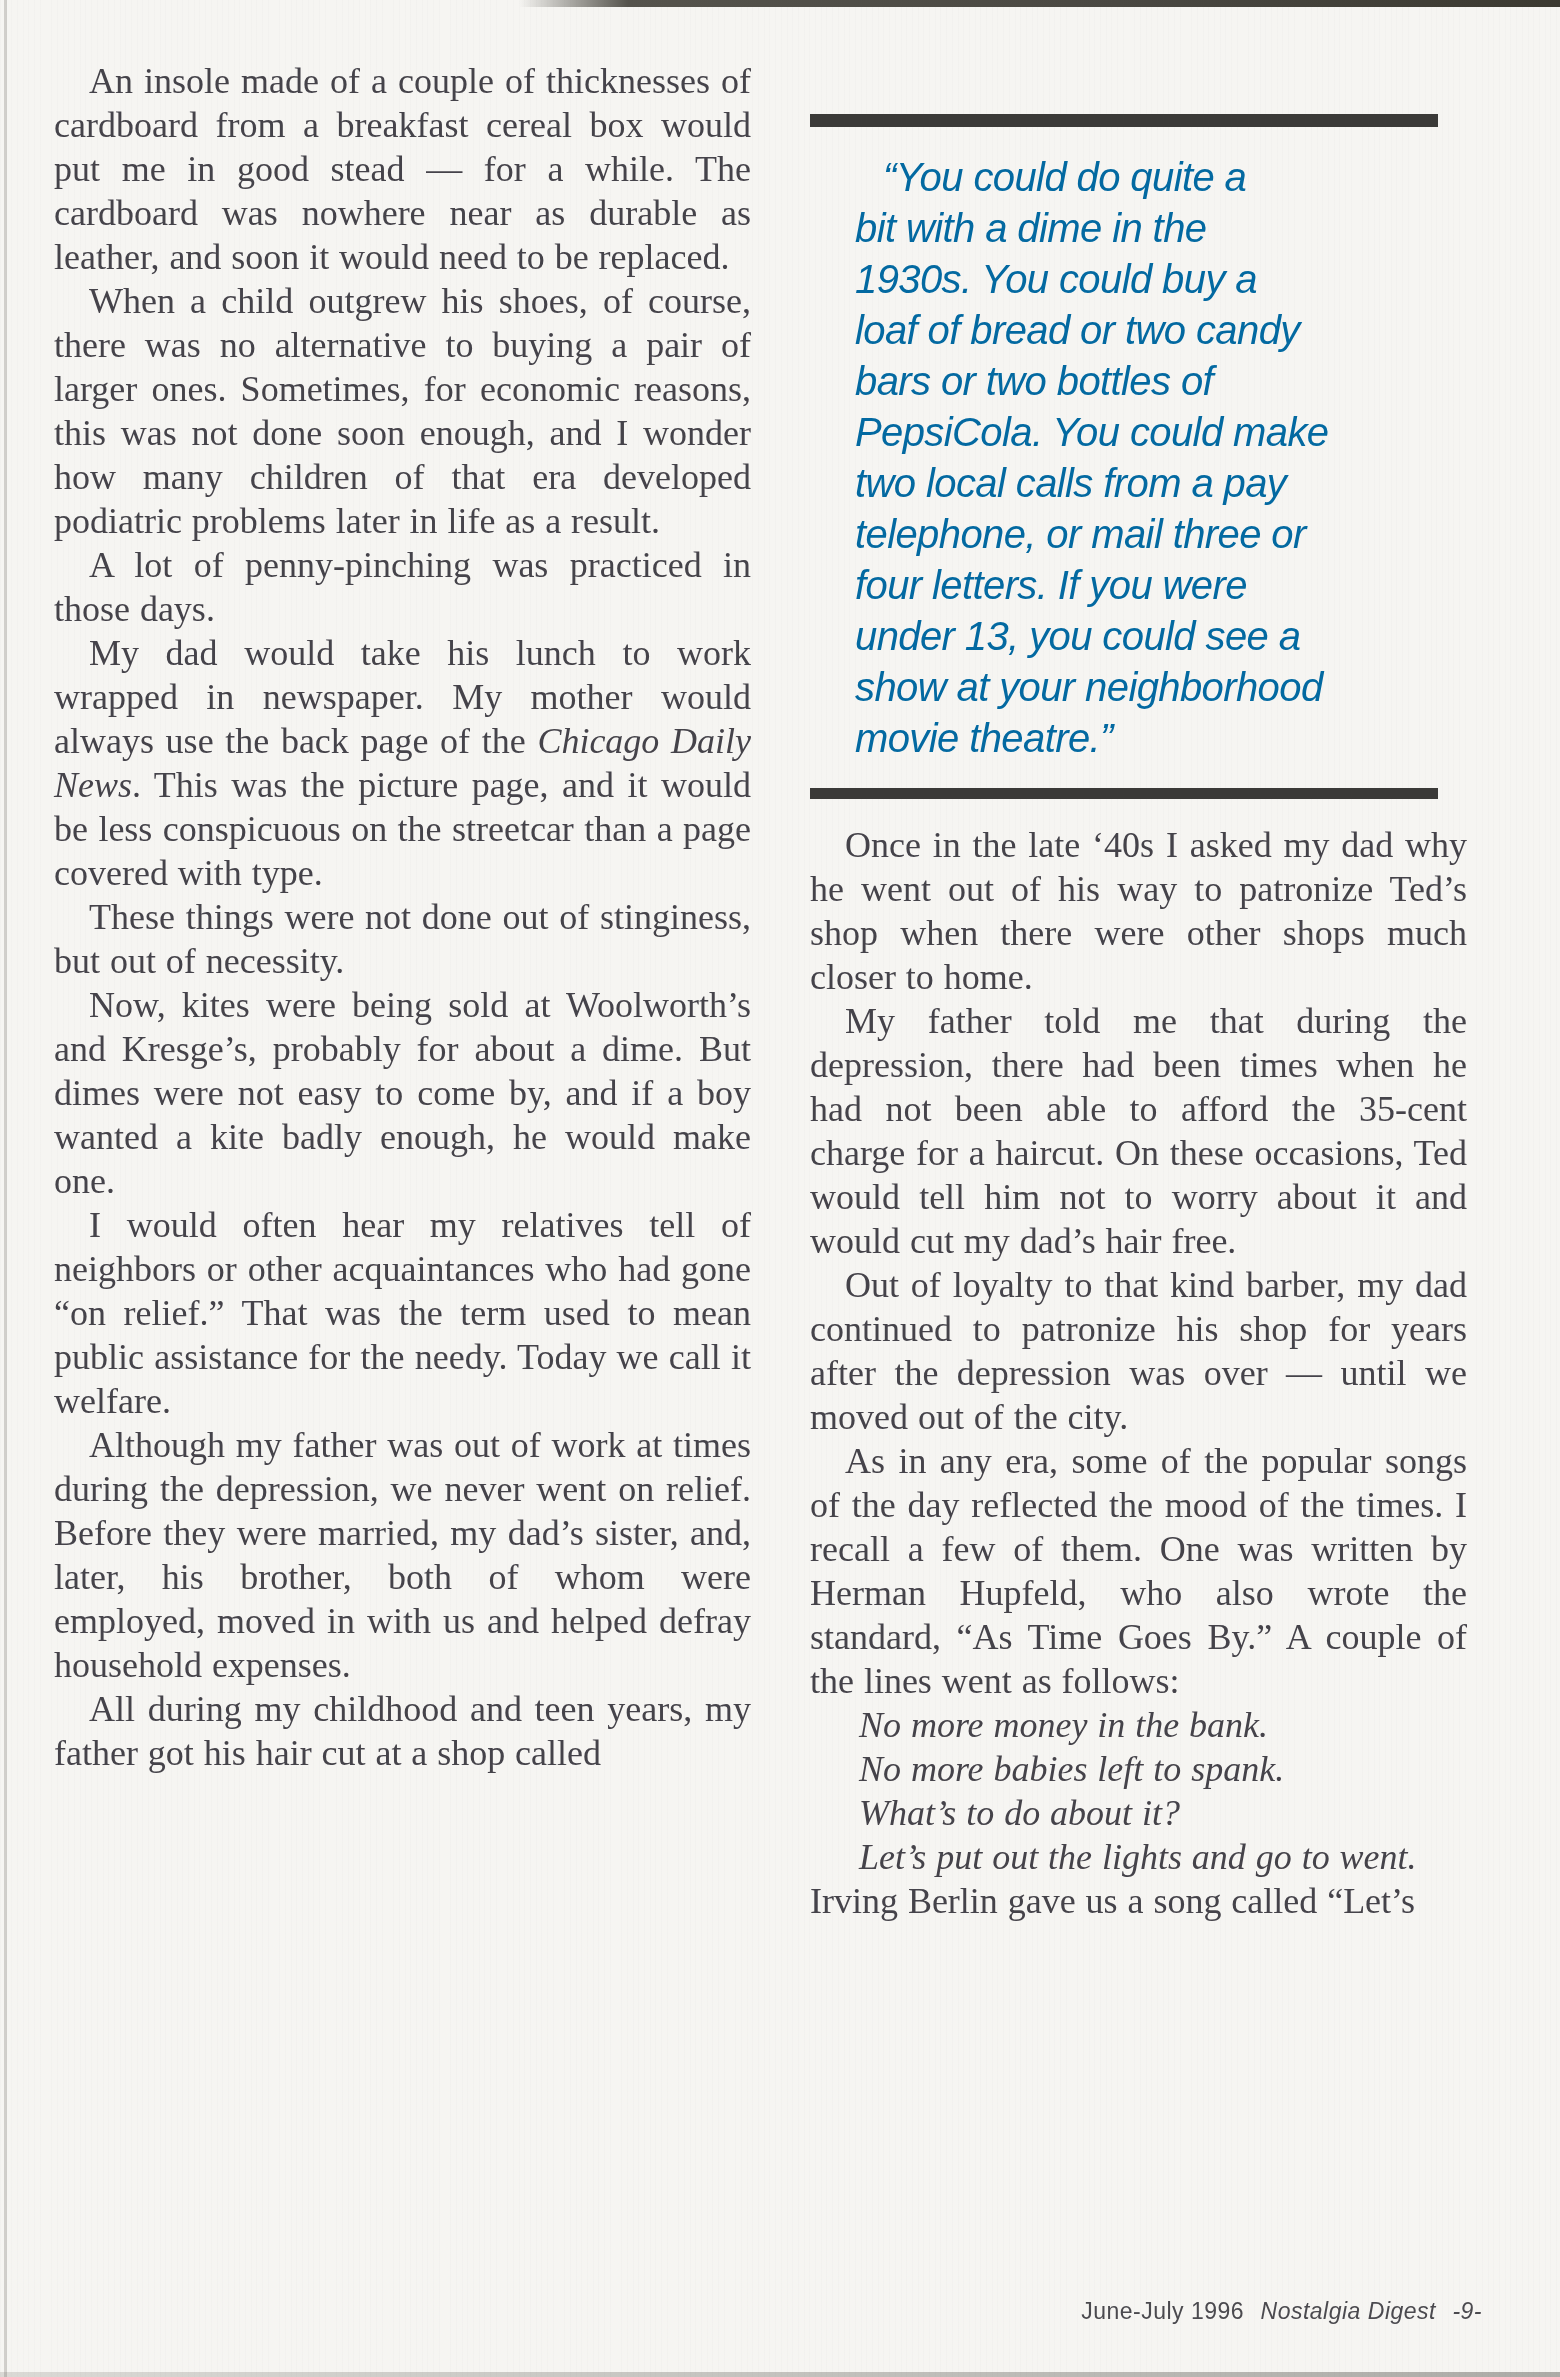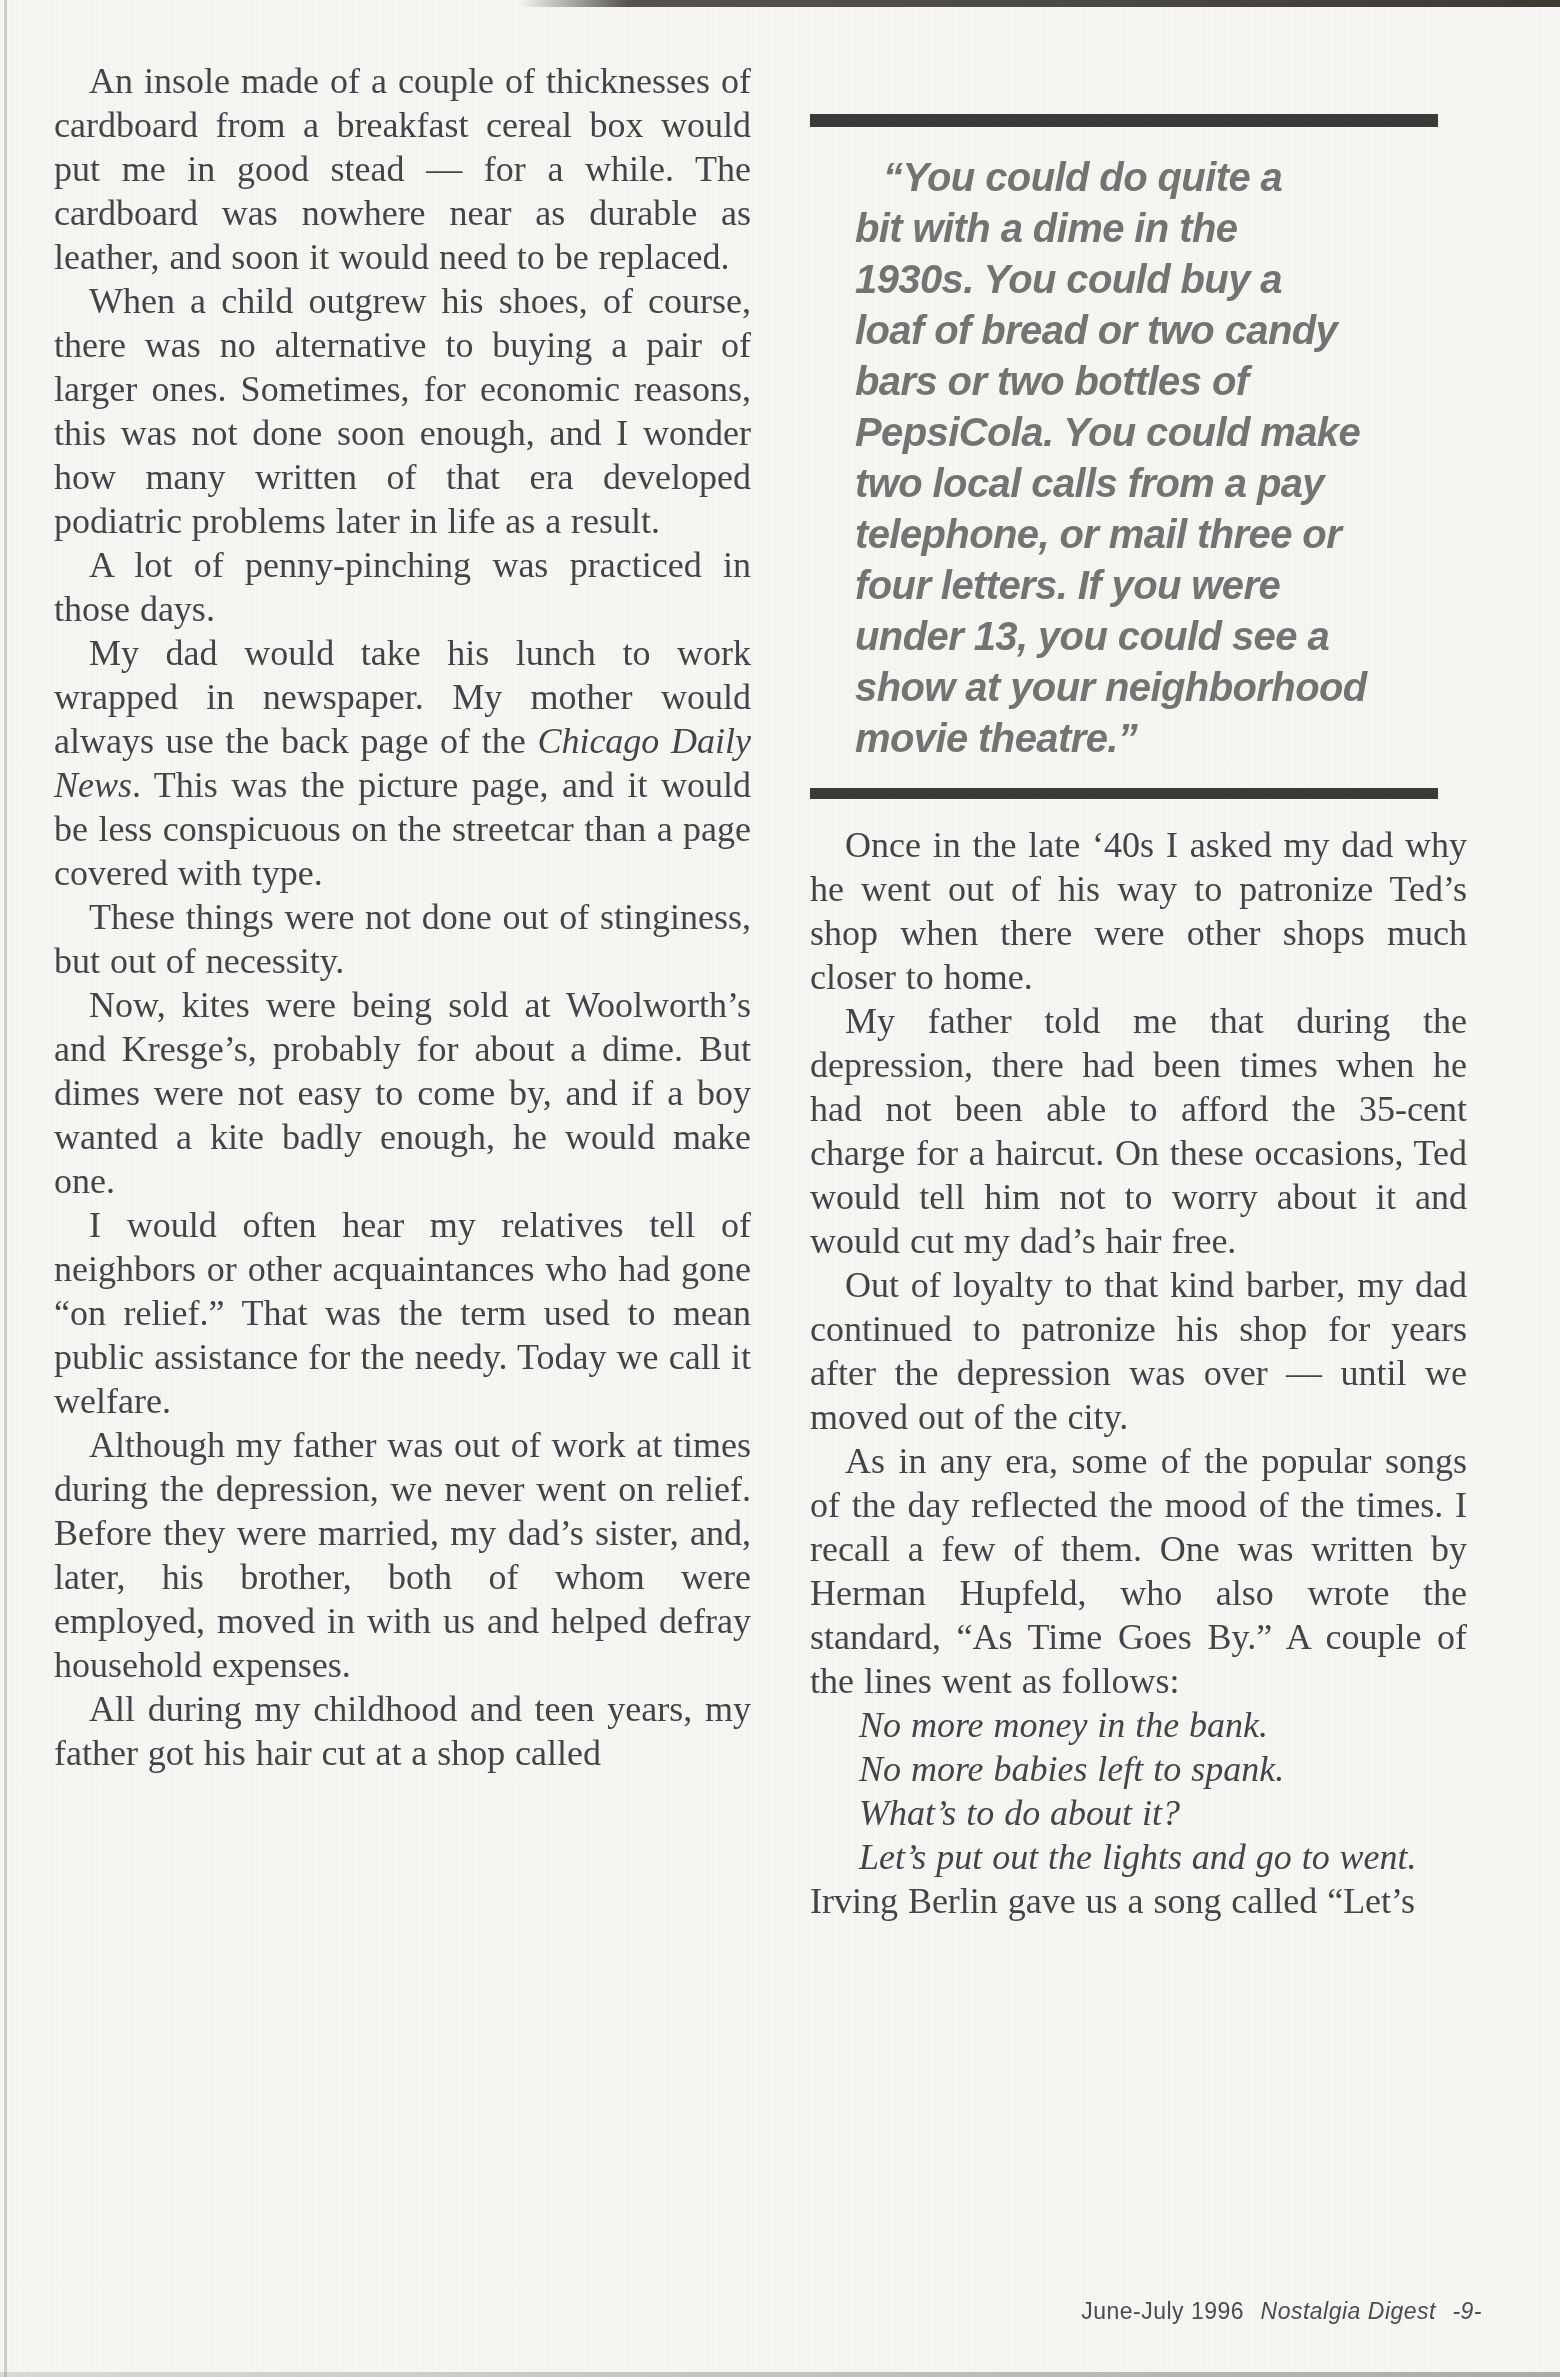--- a/index.html
+++ b/index.html
@@ -49,25 +49,25 @@
     padding-left: 49px;
   }
 
   
   .quote-box { margin-top: 55px; width: 628px; }
   .quote-rule { height: 13.2px; background: var(--bar); }
   .quote-rule.bottom { height: 10.4px; }
   .pq-text {
     font-family: "Liberation Sans", sans-serif;
     font-style: italic;
-    font-weight: 700;
+    font-weight: 400;
     font-size: 40px;
     line-height: 51px;
     letter-spacing: -0.6px;
-    color: #737373;
+    color: #0369a1;
     padding: 24.6px 0 24.6px 45px;
     text-indent: 28px;
     white-space: nowrap;
   }
   .right-text { margin-top: 24.6px; }
 
   
   .footer {
     position: absolute;
     top: 2298px; left: 0; width: 1482px;
@@ -101,21 +101,21 @@
       rgba(120,118,110,0.22), rgba(80,78,72,0.45));
   }
 </style>
 </head>
 <body>
 
 <div class="page">
 
   <div class="col-left">
       <p class="para indent"><span>An insole made of a couple of thicknesses of cardboard from a breakfast cereal box would put me in good stead — for a while.  The cardboard was nowhere near as durable as leather, and soon it would need to be replaced.</span></p>
-      <p class="para indent"><span>When a child outgrew his shoes, of course, there was no alternative to buying a pair of larger ones. Sometimes, for economic reasons, this was not done soon enough, and I wonder how many written of that era developed podiatric problems later in life as a result.</span></p>
+      <p class="para indent"><span>When a child outgrew his shoes, of course, there was no alternative to buying a pair of larger ones. Sometimes, for economic reasons, this was not done soon enough, and I wonder how many children of that era developed podiatric problems later in life as a result.</span></p>
       <p class="para indent"><span>A lot of penny-pinching was practiced in those days.</span></p>
       <p class="para indent"><span>My dad would take his lunch to work wrapped in newspaper.  My mother would always use the back page of the </span><span class="it">Chicago Daily News</span><span>.  This was the picture page, and it would be less conspicuous on the streetcar than a page covered with type.</span></p>
       <p class="para indent"><span>These things were not done out of stinginess, but out of necessity.</span></p>
       <p class="para indent"><span>Now, kites were being sold at Woolworth’s and Kresge’s, probably for about a dime.  But dimes were not easy to come by, and if a boy wanted a kite badly enough, he would make one.</span></p>
       <p class="para indent"><span>I would often hear my relatives tell of neighbors or other acquaintances who had gone “on relief.”  That was the term used to mean public assistance for the needy. Today we call it welfare.</span></p>
       <p class="para indent"><span>Although my father was out of work at times during the depression, we never went on relief.  Before they were married, my dad’s sister, and, later, his brother, both of whom were employed, moved in with us and helped defray household expenses.</span></p>
       <p class="para indent"><span>All during my childhood and teen years, my father got his hair cut at a shop called</span></p>
     </div>
 
   <div class="col-right">

